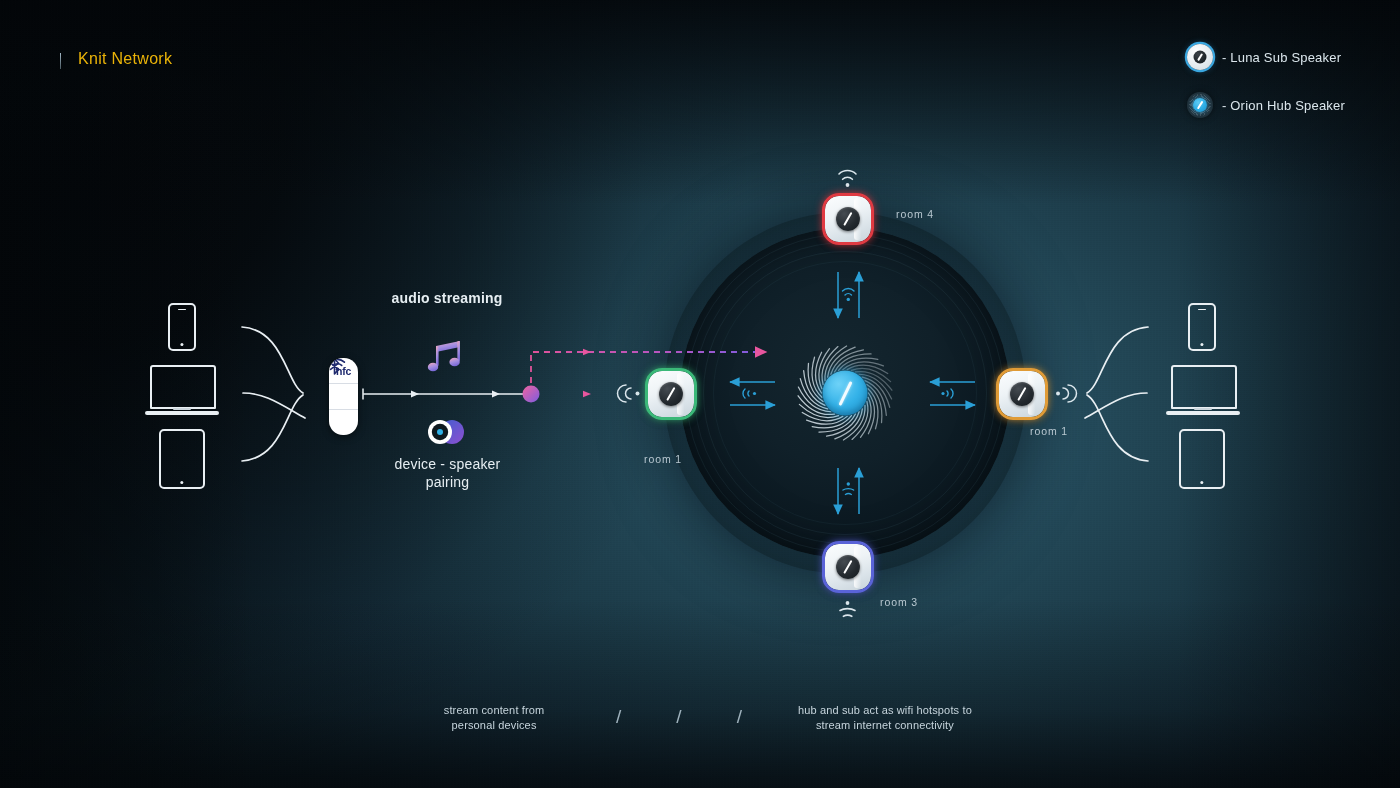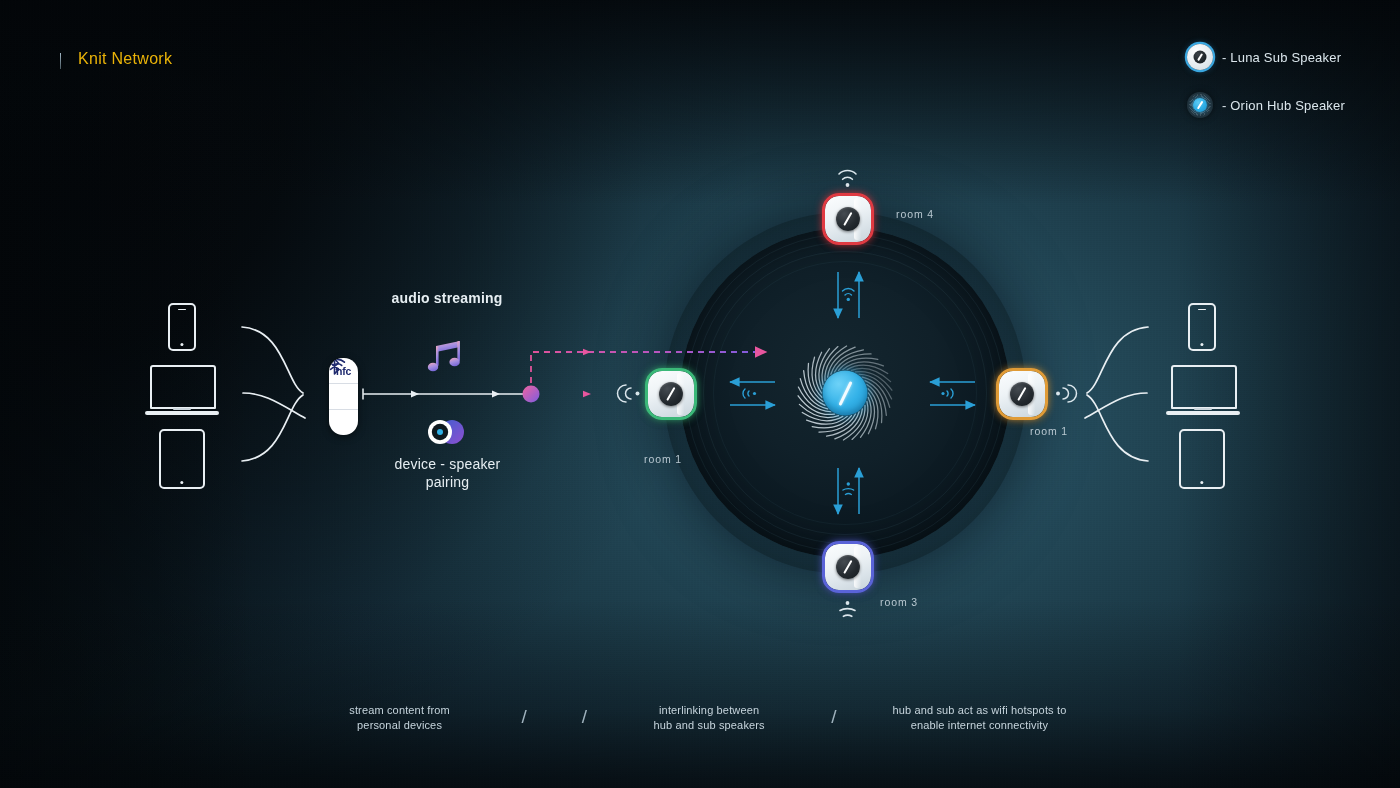--- a/index.html
+++ b/index.html
@@ -505,24 +505,20 @@
     <div>pairing</div>
   </div>
 
   <div class="captions">
     <div class="cap">
       <div>stream content from</div>
       <div>personal devices</div>
     </div>
     <div class="cap-sep">/</div>
     <div class="cap-sep">/</div>
-    <div class="cap">
-      <div>interlinking between</div>
-      <div>hub and sub speakers</div>
-    </div>
     <div class="cap-sep">/</div>
     <div class="cap" style="width:220px;">
       <div>hub and sub act as wifi hotspots to</div>
-      <div>enable internet connectivity</div>
+      <div>stream internet connectivity</div>
     </div>
   </div>
 
 </div>
 
 </body></html>

